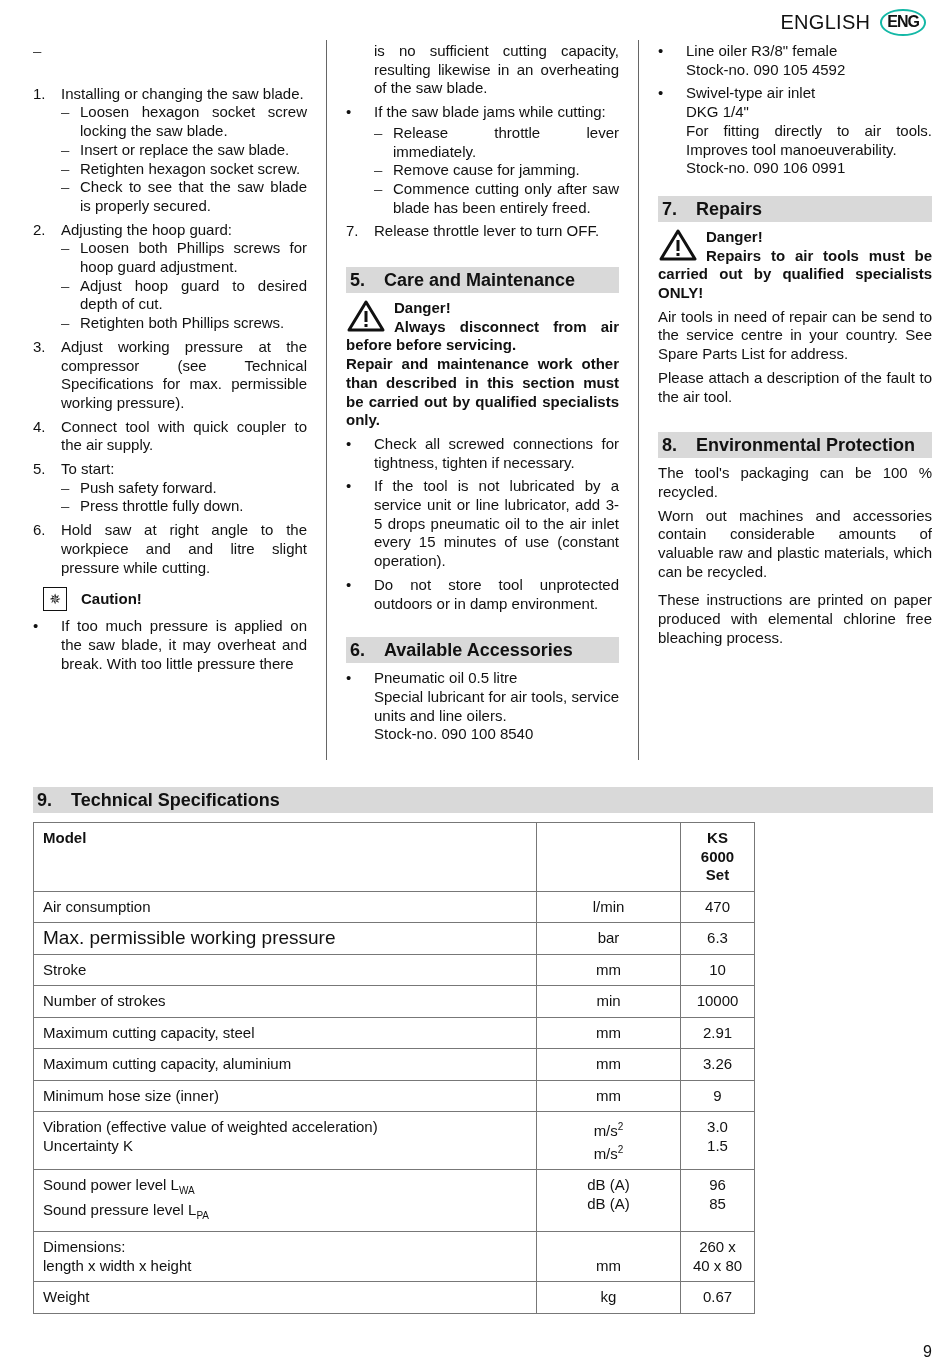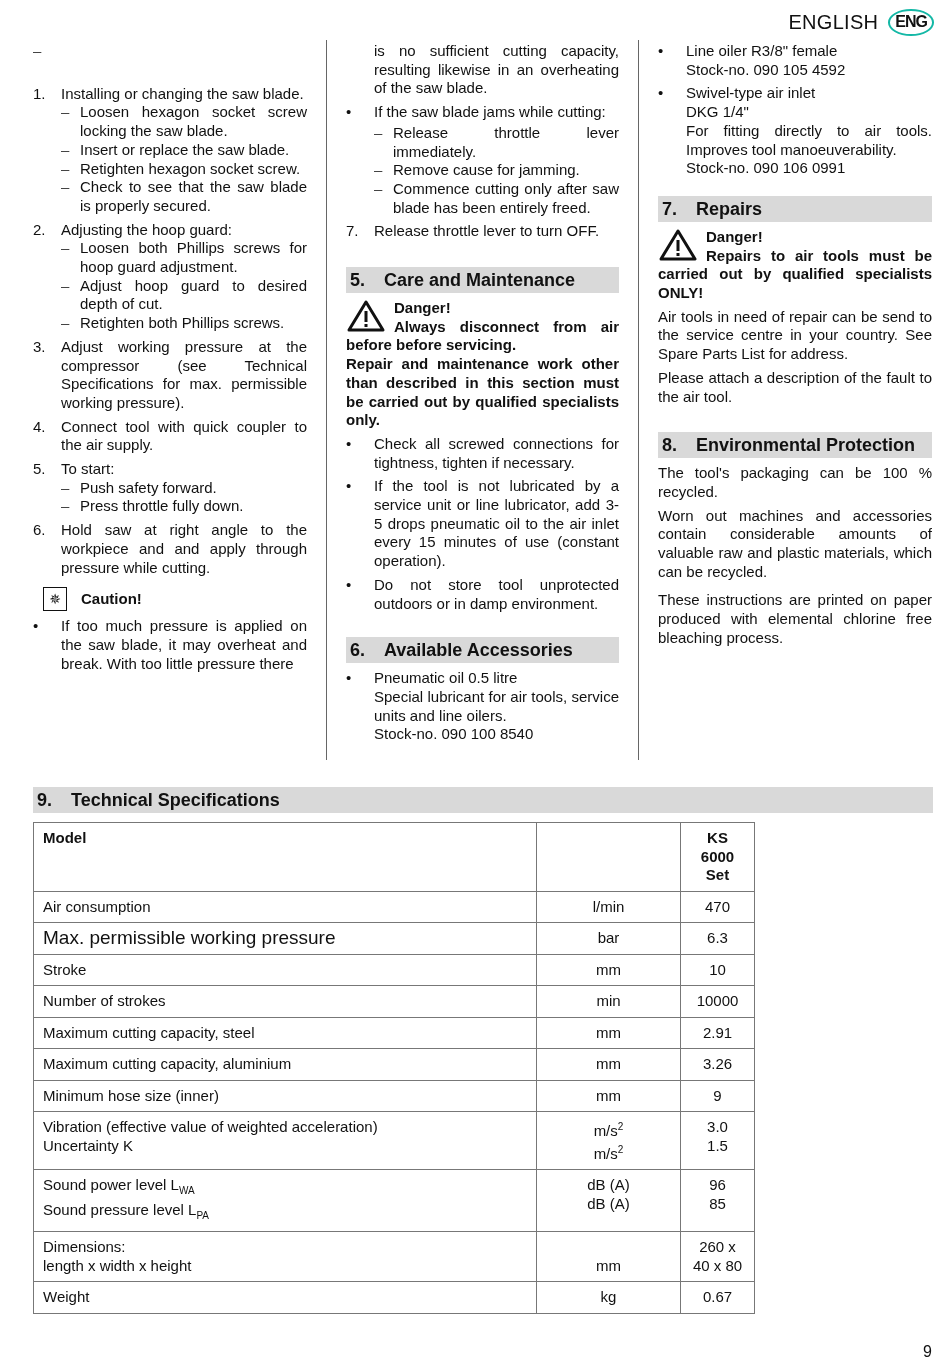--- a/index.html
+++ b/index.html
@@ -1,18 +1,18 @@
 <!DOCTYPE html>
 <html><head>
 <meta charset="utf-8">
 <style>
   html, body { margin: 0; padding: 0; background: #fff; }
   body { width: 950px; height: 1370px; position: relative; overflow: hidden;
          font-family: "Liberation Sans", sans-serif; color: #111; font-size: 15px; line-height: 18.7px; }
-  .lang { position: absolute; top: 9px; right: 16px; display: flex; align-items: center; gap: 10px; }
+  .lang { position: absolute; top: 9px; right: 24px; display: flex; align-items: center; gap: 10px; }
   .lang-text { font-size: 20px; letter-spacing: 0.3px; }
   .lang-badge { border: 2px solid #14b8a6; border-radius: 50%; font-size: 16px; font-weight: bold; padding: 2px 5px; letter-spacing: -1px; text-align: right; }
   .col { position: absolute; top: 42px; }
   .col1 { left: 33px; width: 274px; }
   .col2 { left: 346px; width: 273px; }
   .col3 { left: 658px; width: 274px; }
   .vline { position: absolute; top: 40px; height: 720px; width: 1px; background: #666; }
   .vl1 { left: 326px; } .vl2 { left: 638px; }
   p { margin: 0; text-align: justify; }
   .item { display: flex; margin-bottom: 5px; }
@@ -115,21 +115,21 @@
           </div>
           <div class="sub">
             <span class="mk">–</span>
             <span class="tx">Press throttle fully down.</span>
           </div>
         </span>
       </div>
       <div class="item">
         <span class="mk">6.</span>
         <span class="tx">
-          <div>Hold saw at right angle to the workpiece and and apply through pressure while cutting.</div>
+          <div>Hold saw at right angle to the workpiece and and litre slight pressure while cutting.</div>
         </span>
       </div>
     </div>
   <div class="caution">
     <span class="caution-icon">✵</span>
     <span class="bold">Caution!</span>
   </div>
   <div class="item">
     <span class="mk">•</span>
     <span class="tx">If too much pressure is applied on the saw blade, it may overheat and break. With too little pressure there</span>

